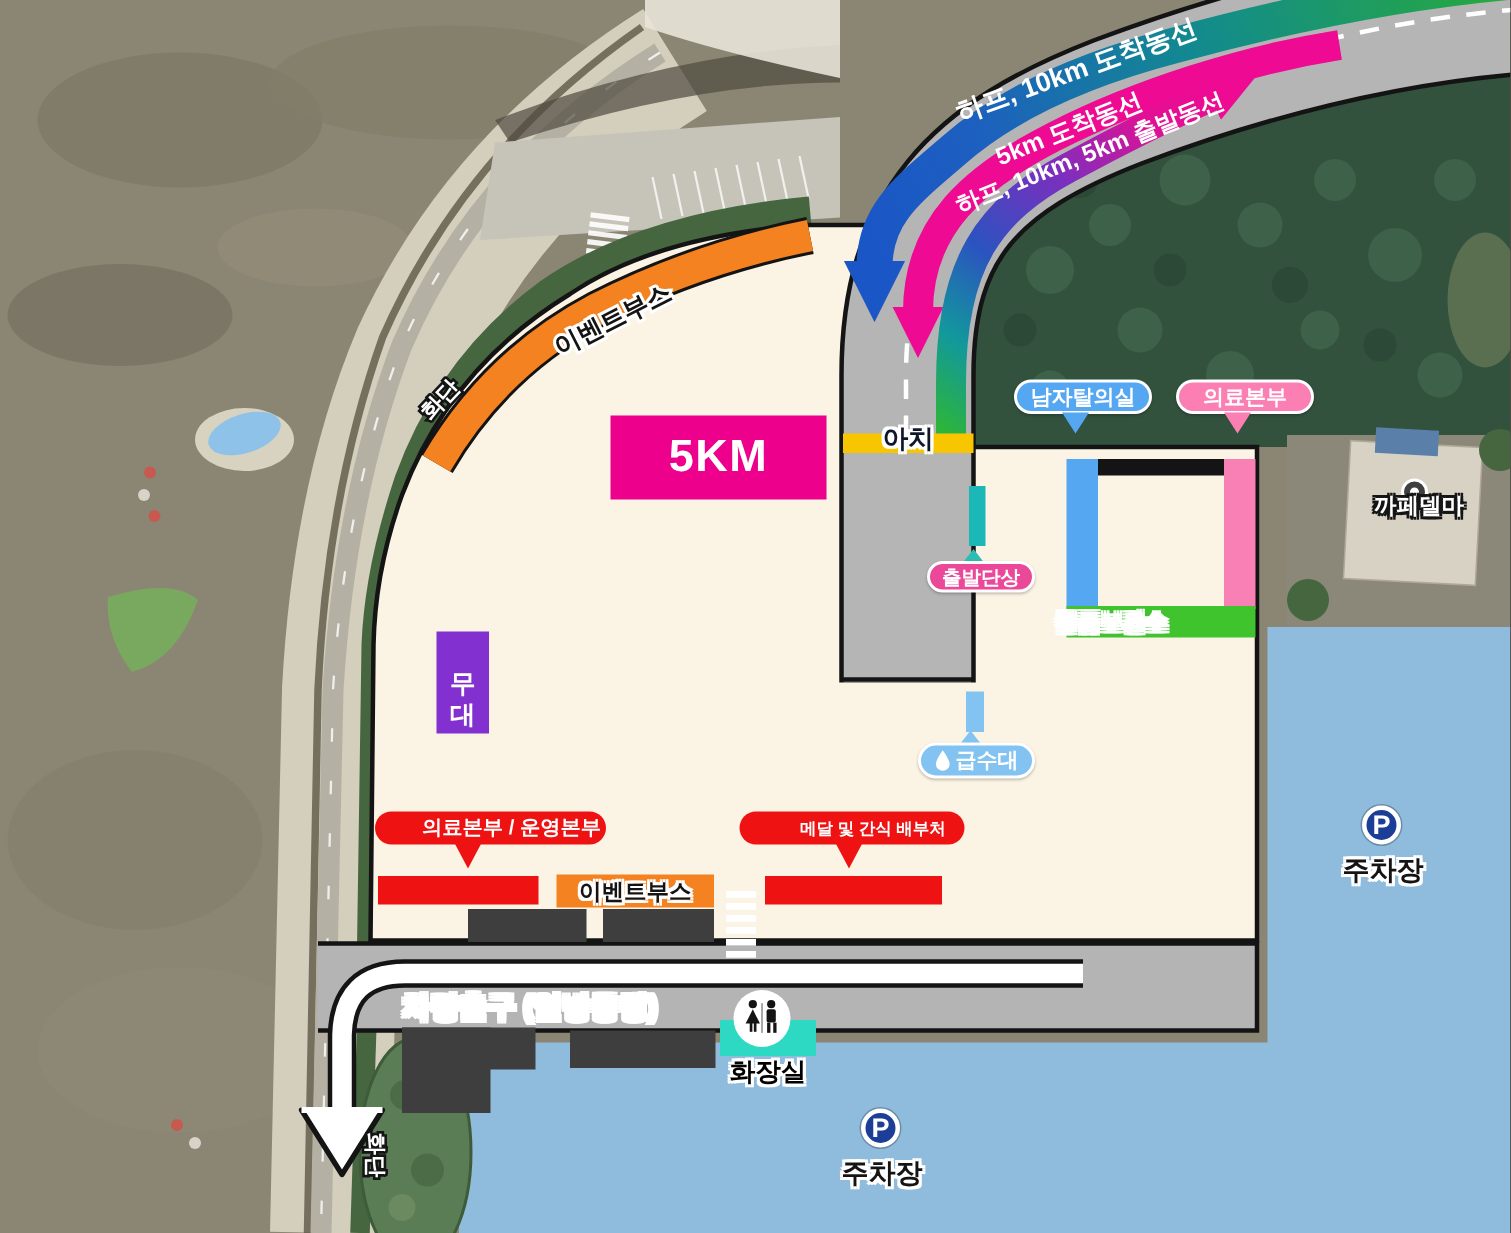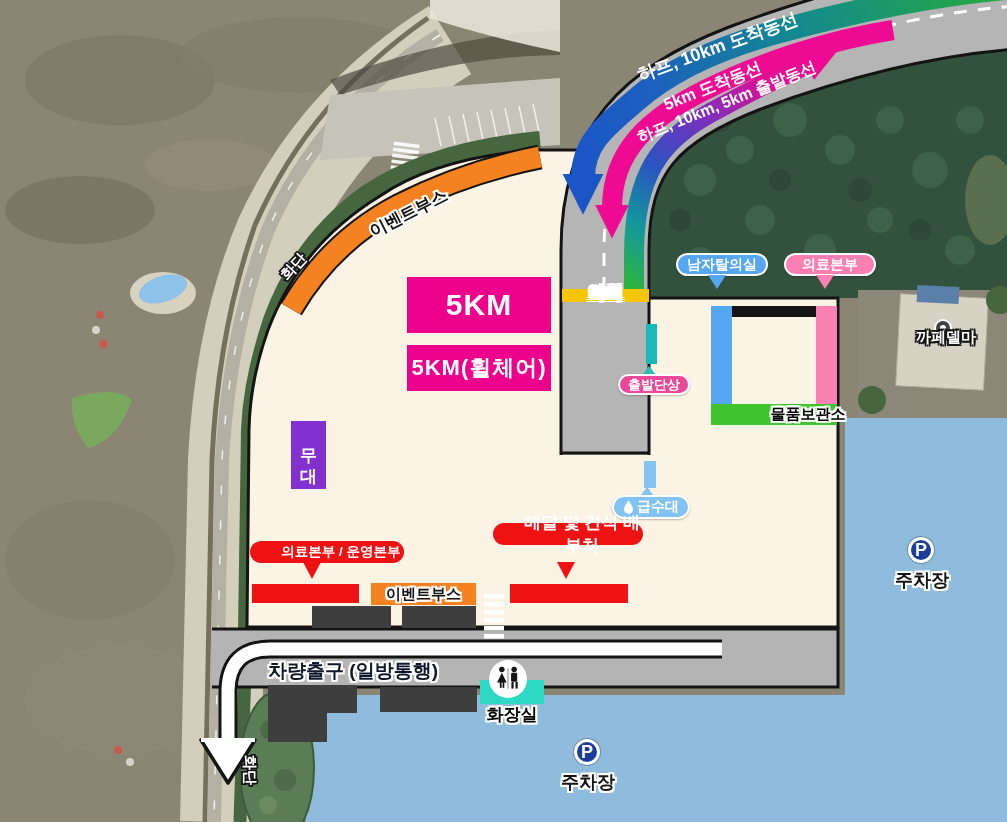--- a/index.html
+++ b/index.html
@@ -184,26 +184,25 @@
 
   <text x="718" y="48" transform="rotate(-20 718 48)" text-anchor="middle" dominant-baseline="middle" font-size="18" font-weight="bold" fill="#fff" font-family="Liberation Sans, sans-serif">하프, 10km 도착동선</text>
   <text x="713" y="87" transform="rotate(-22 713 87)" text-anchor="middle" dominant-baseline="middle" font-size="16.5" font-weight="bold" fill="#fff" font-family="Liberation Sans, sans-serif">5km 도착동선</text>
   <text x="727" y="103" transform="rotate(-22 727 103)" text-anchor="middle" dominant-baseline="middle" font-size="16" font-weight="bold" fill="#fff" font-family="Liberation Sans, sans-serif">하프, 10km, 5km 출발동선</text>
   <text x="409" y="214" transform="rotate(-27 409 214)" text-anchor="middle" dominant-baseline="middle" font-size="17" font-weight="bold" fill="#141414" stroke="#fff" stroke-width="4" paint-order="stroke" font-family="Liberation Sans, sans-serif">이벤트부스</text>
   <text x="294" y="267" transform="rotate(-47 294 267)" text-anchor="middle" dominant-baseline="middle" font-size="15" font-weight="bold" fill="#fff" stroke="#141414" stroke-width="3.5" paint-order="stroke" font-family="Liberation Sans, sans-serif">화단</text>
   <text x="249" y="770" transform="rotate(90 249 770)" text-anchor="middle" dominant-baseline="middle" font-size="15" font-weight="bold" fill="#fff" stroke="#141414" stroke-width="3.5" paint-order="stroke" font-family="Liberation Sans, sans-serif">화단</text>
 </svg>
 
 <div class="abs ctr zone" style="left:375px;top:277px;width:144px;height:56px;background:#ec008c;font-size:30px;">5KM</div>
-<div class="abs ctr zone" style="left:375px;top:345px;width:144px;height:46px;background:#ec008c;font-size:22px;">5KM(휠체어)</div>
 
 <div class="abs ctr zone vtext" style="left:259px;top:421px;width:35px;height:68px;background:#8230cf;font-size:17px;">무대</div>
 
 <div class="abs" style="left:562px;top:289px;width:87px;height:13px;background:#f7c600;"></div>
-<div class="abs ctr bold ow" style="left:558px;top:281px;width:95px;height:22px;font-size:17px;color:#ffffff;text-decoration:underline;">아치</div>
+<div class="abs ctr bold ow" style="left:558px;top:281px;width:95px;height:22px;font-size:17px;color:#0f172a;">아치</div>
 
 <div class="abs" style="left:646px;top:324px;width:11px;height:40px;background:#1cb8b8;"></div>
 <div class="abs ptr-up" style="left:642px;top:366px;border-bottom:9px solid #2dbdb3;"></div>
 <div class="abs ctr pill" style="left:618px;top:374px;width:72px;height:21px;background:#ec4899;font-size:13px;">출발단상</div>
 
 <div class="abs" style="left:644px;top:461px;width:12px;height:27px;background:#82c3f2;"></div>
 <div class="abs ptr-up" style="left:640px;top:487px;border-bottom:9px solid #82c3f2;"></div>
 <div class="abs ctr pill" style="left:612px;top:495px;width:78px;height:24px;background:#82c3f2;font-size:14px;gap:3px;">
   <span style="display:inline-flex;">
     <svg width="11" height="14" viewBox="0 0 12 15">
@@ -215,45 +214,45 @@
 
 <div class="abs ctr pill" style="left:676px;top:253px;width:92px;height:23px;background:#55a7f2;font-size:14px;border-radius:13px;">남자탈의실</div>
 <div class="abs ptr-down" style="left:708px;top:275px;border-top:14px solid #55a7f2;"></div>
 <div class="abs ctr pill" style="left:784px;top:253px;width:92px;height:23px;background:#fb7fb3;font-size:14px;border-radius:13px;">의료본부</div>
 <div class="abs ptr-down" style="left:816px;top:275px;border-top:14px solid #fb7fb3;"></div>
 
 <div class="abs" style="left:711px;top:306px;width:21px;height:100px;background:#55a7f2;"></div>
 <div class="abs" style="left:732px;top:306px;width:84px;height:11px;background:#141414;"></div>
 <div class="abs" style="left:816px;top:306px;width:21px;height:100px;background:#f980b4;"></div>
 <div class="abs" style="left:711px;top:404px;width:126px;height:21px;background:#3fc42e;"></div>
-<div class="abs ctr bold ow" style="left:739px;top:404px;width:138px;height:21px;font-size:15px;color:#000000;">물품보관소</div>
+<div class="abs ctr bold ow" style="left:672px;top:404px;width:138px;height:21px;font-size:15px;color:#ffffff;">물품보관소</div>
 
 <div class="abs" style="left:936px;top:321px;width:14px;height:14px;border-radius:50%;background:#fff;border:4px solid #3f3f3f;box-shadow:0 0 0 2px #fff;"></div>
 <div class="abs ctr bold ob" style="left:900px;top:328px;width:92px;height:18px;font-size:15px;color:#fff;">까페델마</div>
 
 <div class="abs ctr p-circle" style="left:908px;top:537px;">P</div>
 <div class="abs ctr bold ow" style="left:882px;top:569px;width:80px;height:22px;font-size:18px;color:#141414;">주차장</div>
 
 <div class="abs ctr bubble" style="left:250px;top:541px;width:154px;height:22px;font-size:13.5px;">의료본부 / 운영본부</div>
 <div class="abs ptr-down" style="left:303px;top:562px;border-top:17px solid #ee1212;"></div>
 
-<div class="abs ctr bubble" style="left:493px;top:523px;width:150px;height:22px;font-size:17px;">메달 및 간식 배부처</div>
+<div class="abs ctr bubble" style="left:493px;top:541px;width:150px;height:22px;font-size:11px;">메달 및 간식 배부처</div>
 <div class="abs ptr-down" style="left:557px;top:562px;border-top:17px solid #ee1212;"></div>
 
 <div class="abs" style="left:252px;top:584px;width:107px;height:19px;background:#ee1212;"></div>
 <div class="abs ctr bold ow" style="left:371px;top:583px;width:105px;height:22px;background:#f58220;font-size:15px;color:#141414;">이벤트부스</div>
 <div class="abs" style="left:510px;top:584px;width:118px;height:19px;background:#ee1212;"></div>
 
 <div class="abs bldg" style="left:312px;top:606px;width:79px;height:22px;"></div>
 <div class="abs bldg" style="left:402px;top:606px;width:74px;height:22px;"></div>
 <div class="abs bldg" style="left:268px;top:685px;width:89px;height:28px;"></div>
 <div class="abs bldg" style="left:268px;top:685px;width:59px;height:57px;"></div>
 <div class="abs bldg" style="left:380px;top:687px;width:97px;height:25px;"></div>
 
-<div class="abs ctr bold ow" style="left:258px;top:660px;width:190px;height:22px;font-size:19px;color:#0f172a;">차량출구 (일방통행)</div>
+<div class="abs ctr bold ow" style="left:258px;top:660px;width:190px;height:22px;font-size:19px;color:#ffffff;">차량출구 (일방통행)</div>
 
 <div class="abs" style="left:480px;top:680px;width:64px;height:24px;background:#2ed9c3;"></div>
 <div class="abs ctr" style="left:489px;top:660px;width:38px;height:38px;border-radius:50%;background:#fff;">
   <svg width="30" height="30" viewBox="0 0 44 44">
     <g fill="#141414">
       <circle cx="13" cy="8" r="4"></circle>
       <path d="M13,13 L6,27 L20,27 Z"></path>
       <rect x="10" y="26" width="2.6" height="9"></rect>
           <rect x="14" y="26" width="2.6" height="9"></rect>
       <circle cx="31" cy="8" r="4"></circle>

